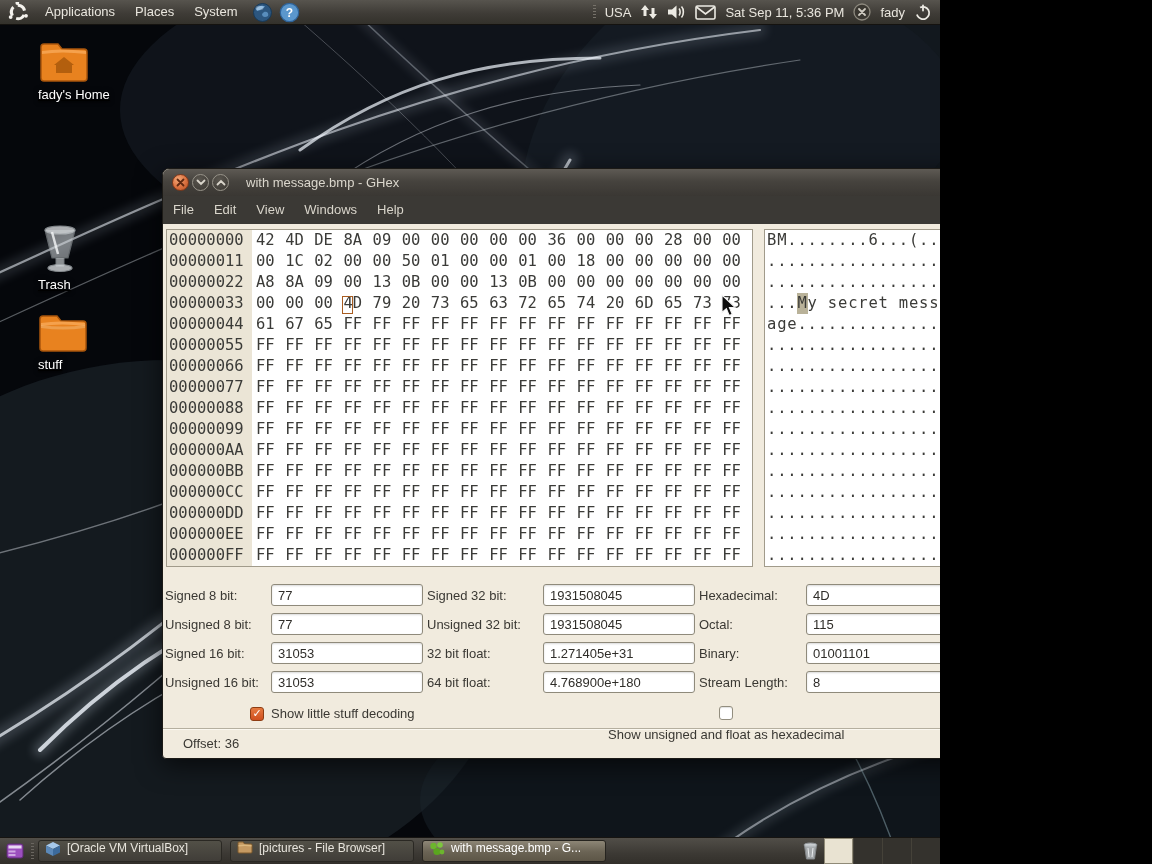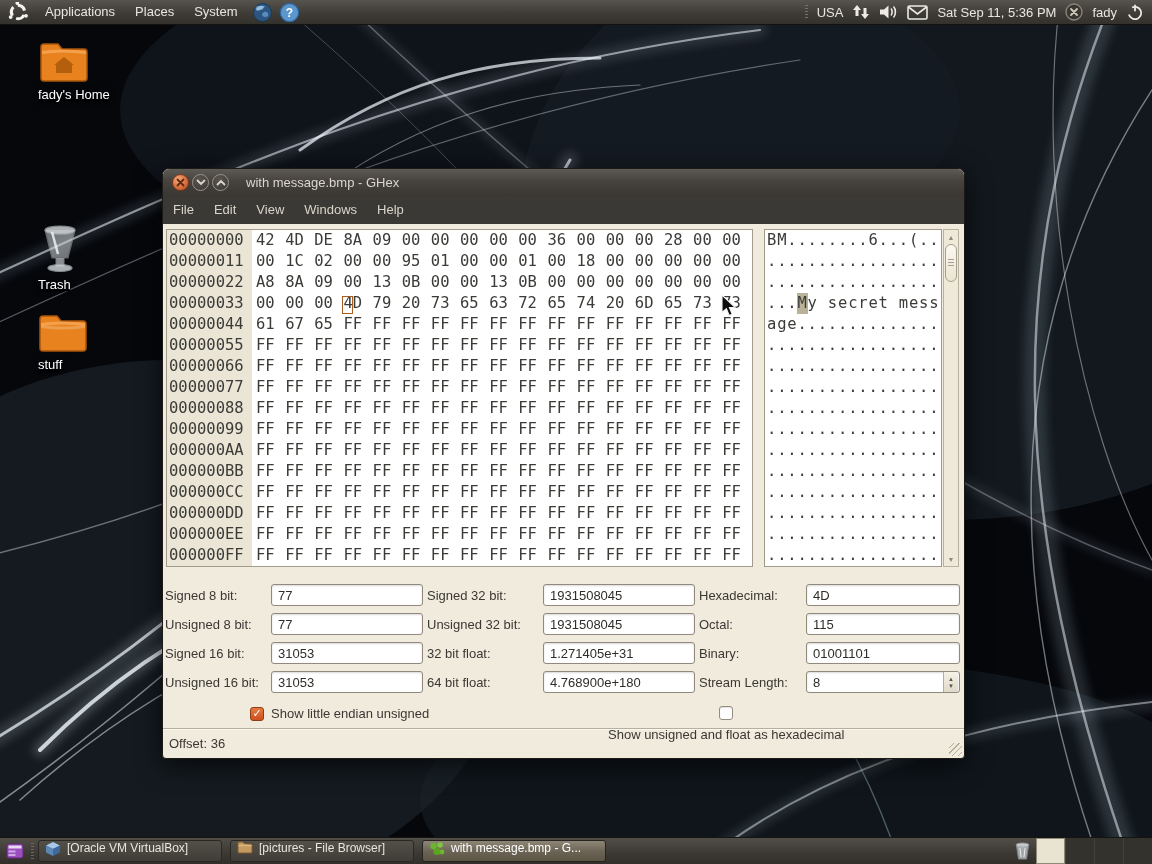--- a/index.html
+++ b/index.html
@@ -1,16 +1,16 @@
 <!DOCTYPE html>
 <html><head>
 <meta charset="utf-8">
 <style>
   html,body{margin:0;padding:0;background:#000;}
-  .screen{position:relative;width:1152px;height:864px;overflow:hidden;background:#04060a;
+  .screen{position:relative;width:940px;height:864px;overflow:hidden;background:#04060a;
           font-family:"Liberation Sans",sans-serif;-webkit-font-smoothing:antialiased;}
   .wallpaper{position:absolute;inset:0;z-index:0;}
   .glow{filter:blur(5px);}
 
   
   .toppanel{position:absolute;top:0;left:0;right:0;height:24px;z-index:50;
     background:linear-gradient(#57544e,#3f3c37 55%,#33312b);border-bottom:1px solid #14120f;
     display:flex;align-items:center;justify-content:space-between;padding:0 8px;color:#e9e6de;}
   .panel-left{display:flex;align-items:center;gap:2px;}
   .pmenu{padding:0 9px;font-size:13px;line-height:24px;cursor:default;}
@@ -71,21 +71,21 @@
     align-items:center;justify-content:center;gap:1px;font-size:6px;color:#57534a;
     background:linear-gradient(#f6f2e7,#dfd9c8);flex:none;}
 
   .cbrow{position:absolute;left:0;top:537px;width:100%;height:18px;}
   .cb{position:absolute;display:flex;align-items:center;gap:7px;font-size:13px;color:#3a3833;}
   .cbbox{width:14px;height:14px;border-radius:3px;box-sizing:border-box;display:flex;align-items:center;justify-content:center;}
   .cbbox.checked{background:linear-gradient(#e57a40,#d04f1e);border:1px solid #8e3c12;color:#fff;font-size:11px;}
   .cbbox.un{background:#fff;border:1px solid #938e7f;box-shadow:inset 0 1px 1px rgba(0,0,0,.12);}
 
   .statusbar{position:absolute;left:0;right:0;bottom:0;height:29px;border-top:1px solid #b5af9f;
-    box-shadow:inset 0 1px 0 #fbf8f0;display:flex;align-items:center;padding-left:6px;
+    box-shadow:inset 0 1px 0 #fbf8f0;display:flex;align-items:center;padding-left:20px;
     font-size:13px;color:#3a3833;border-radius:0 0 3px 3px;}
   .grip{position:absolute;right:2px;bottom:2px;width:13px;height:13px;
     background:repeating-linear-gradient(135deg,transparent 0 3px,#b3ad9c 3px 4px);}
 
   
   .taskbar{position:absolute;left:0;right:0;bottom:0;height:26px;z-index:50;
     background:linear-gradient(#514e48,#3c3934 60%,#322f2a);border-top:1px solid #161411;
     display:flex;align-items:center;}
   .tb-showdesk{width:24px;height:22px;margin-left:3px;display:flex;align-items:center;justify-content:center;border-radius:3px;}
   .tb-sep{width:3px;height:16px;margin:0 4px;background:repeating-linear-gradient(to bottom,#6a6660 0 1px,transparent 1px 3px);}
@@ -291,21 +291,21 @@
           </span>
         </div>
         <div class="hexrow">
           <span class="off">00000011</span>
           <span class="bytes">
             <span class="byte">00</span>
             <span class="byte">1C</span>
             <span class="byte">02</span>
             <span class="byte">00</span>
             <span class="byte">00</span>
-            <span class="byte">95</span>
+            <span class="byte">50</span>
             <span class="byte">01</span>
             <span class="byte">00</span>
             <span class="byte">00</span>
             <span class="byte">01</span>
             <span class="byte">00</span>
             <span class="byte">18</span>
             <span class="byte">00</span>
             <span class="byte">00</span>
             <span class="byte">00</span>
             <span class="byte">00</span>
@@ -985,21 +985,21 @@
           <span class="spinner">
             <span>▲</span>
             <span>▼</span>
           </span>
         </div>
       </div>
 
     <div class="cbrow">
       <label class="cb" style="left:87px;">
         <span class="cbbox checked">✓</span>
-        <span>Show little endian unsigned</span>
+        <span>Show little stuff decoding</span>
       </label>
       <label class="cb" style="left:445px;flex-direction:column;">
         <span class="cbbox un"></span>
         <span>Show unsigned and float as hexadecimal</span>
       </label>
     </div>
 
     <div class="statusbar">
       <span>Offset: 36</span>
       <span class="grip"></span>

